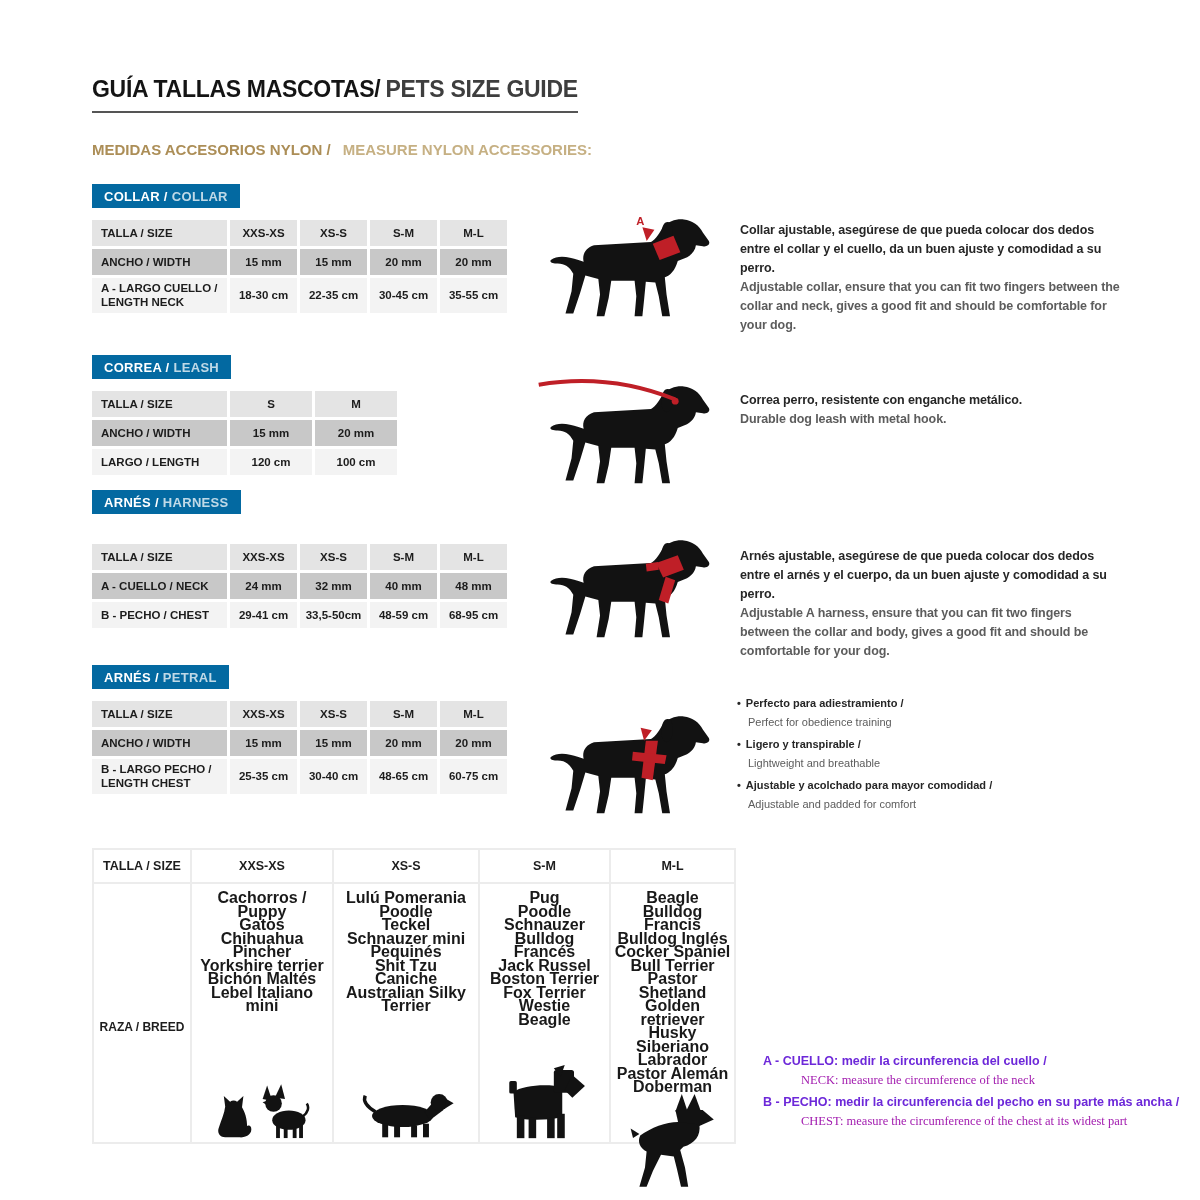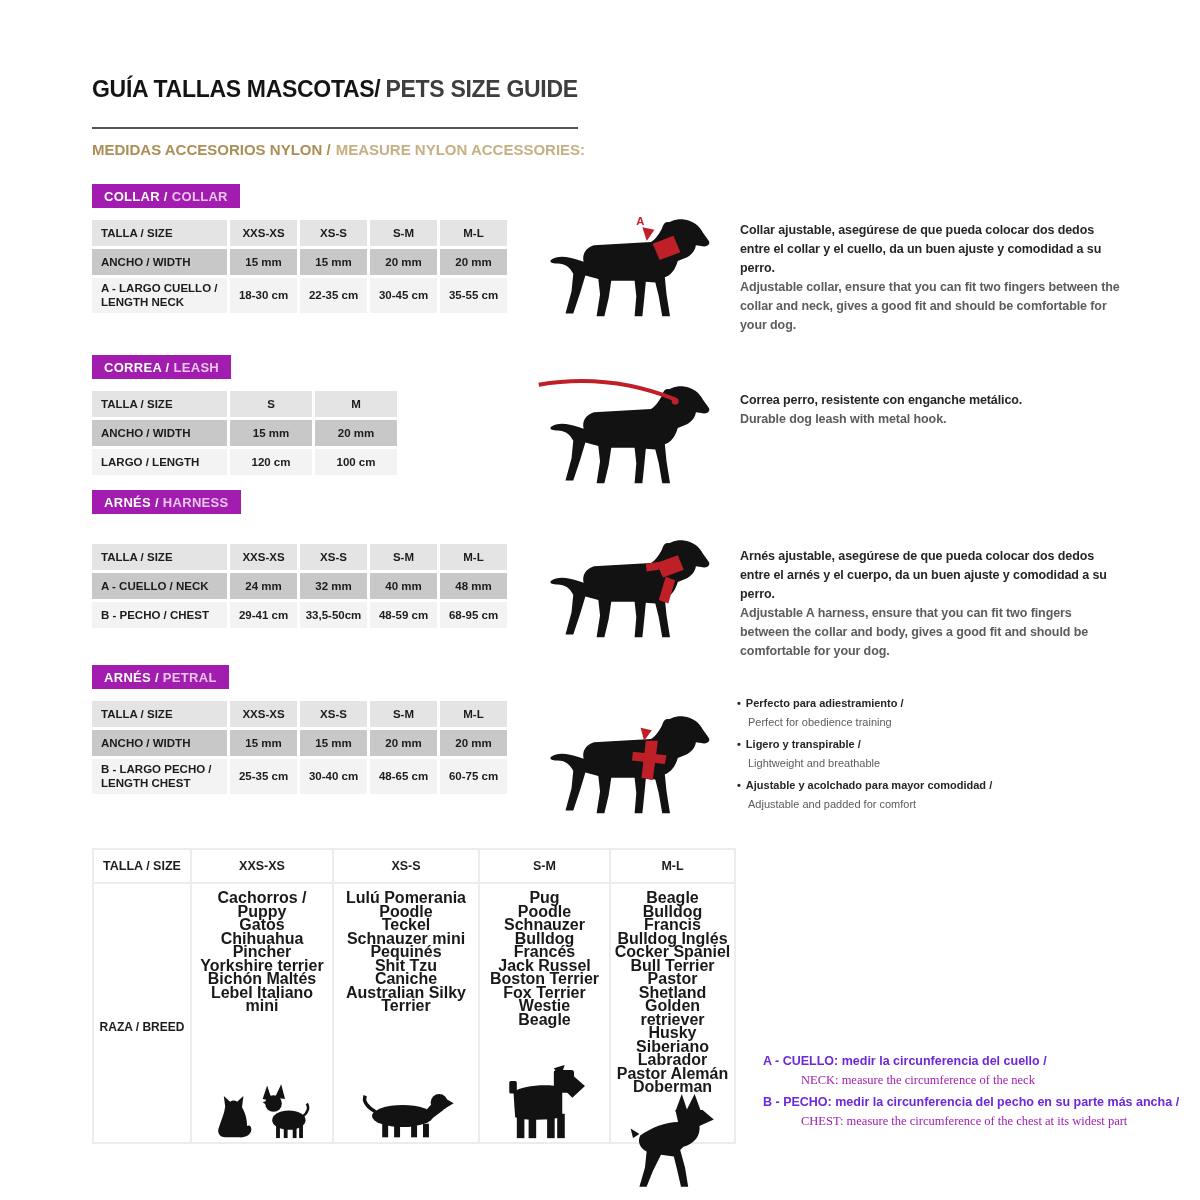--- a/index.html
+++ b/index.html
@@ -1,28 +1,28 @@
 <!DOCTYPE html>
 <html><head>
 <meta charset="utf-8">
 <style>
   html,body{margin:0;padding:0;background:#fff;}
   .page{position:relative;width:1200px;height:1200px;background:#fff;overflow:hidden;
         font-family:"Liberation Sans",sans-serif;color:#1d1d1d;}
 
   
   .title{position:absolute;left:92px;top:76px;font-size:23px;font-weight:bold;
-         letter-spacing:-.3px;border-bottom:2px solid #555;padding-bottom:24px;color:#141414;}
+         letter-spacing:-.3px;border-bottom:2px solid #555;padding-bottom:8px;color:#141414;}
   .t-en{color:#3e3e3e;margin-left:5px;}
   .subtitle{position:absolute;left:92px;top:141px;font-size:15px;font-weight:bold;color:#ac8e57;}
-  .s-en{color:#c6b083;margin-left:5px;font-weight:bold;}
+  .s-en{color:#c6b083;margin-left:12px;font-weight:bold;}
 
   
   .sec{position:absolute;left:92px;}
-  .badge{display:inline-block;background:#a21caf;color:#fff;font-size:13px;font-weight:bold;
+  .badge{display:inline-block;background:#0369a1;color:#fff;font-size:13px;font-weight:bold;
          padding:5px 12px 4px;letter-spacing:.3px;}
   .badge .b2{color:rgba(255,255,255,.75);margin-left:4px;}
   .tbl{display:flex;flex-direction:column;gap:3px;margin-top:12px;}
   .tbl.gap-lg{margin-top:30px;}
   .tr{display:flex;gap:3px;}
   .td{display:flex;align-items:center;justify-content:center;font-size:11.5px;font-weight:bold;
       color:#1c1c1c;min-height:26px;padding:3px 4px;box-sizing:border-box;text-align:center;line-height:1.25;}
   .c0{width:135px;justify-content:flex-start;text-align:left;padding-left:9px;}
   .c{width:67px;}
   .cl{width:82px;}

